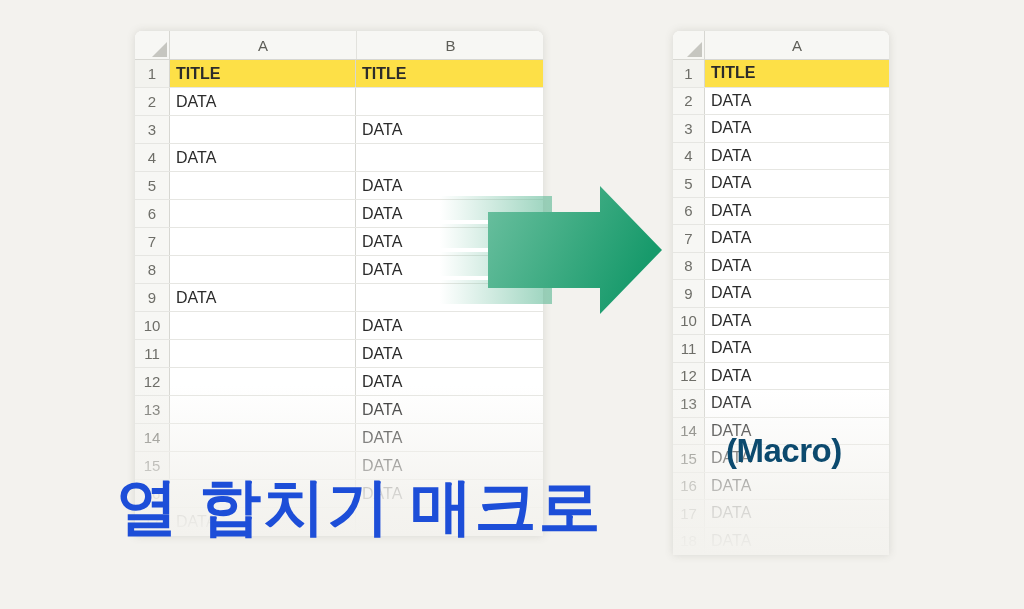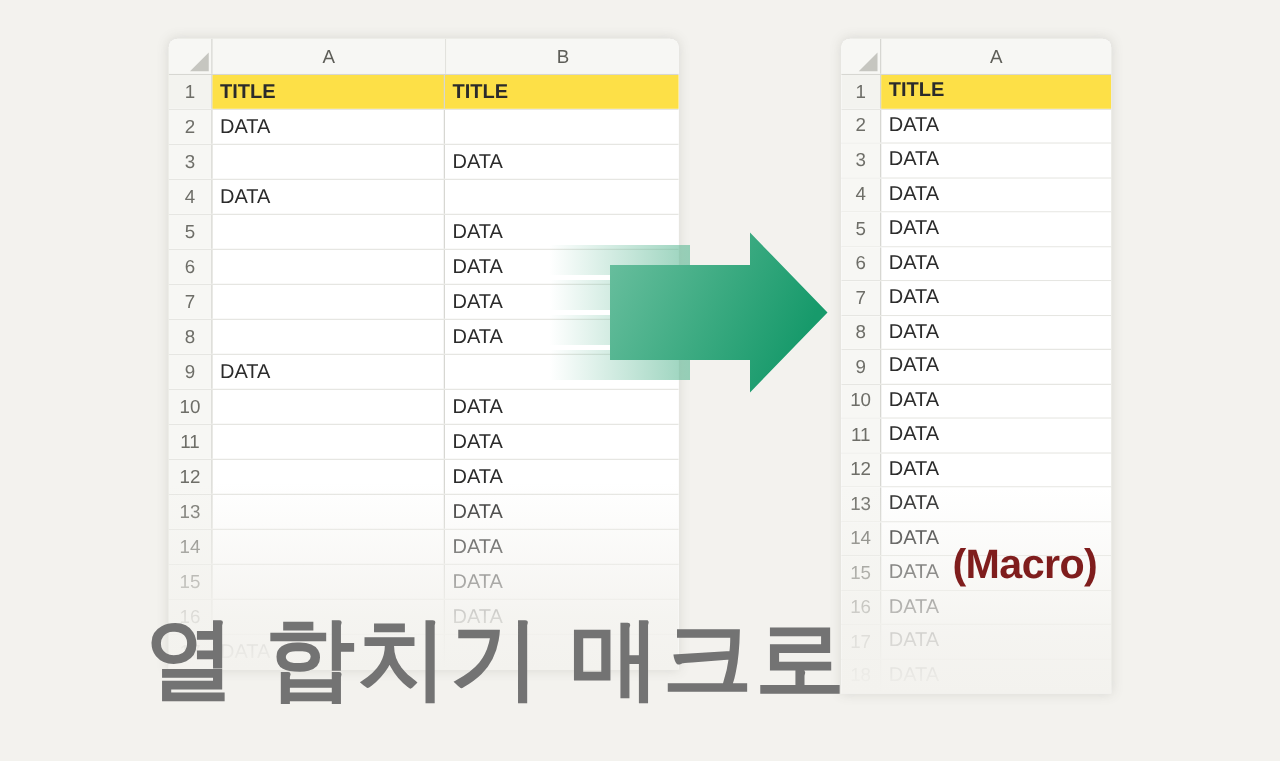--- a/index.html
+++ b/index.html
@@ -153,35 +153,35 @@
     left: 440px;
     top: 178px;
     width: 230px;
     height: 150px;
     pointer-events: none;
   }
 
   
   #macro-label {
     position: absolute;
-    left: 762px;
+    left: 726px;
     top: 432px;
     font-size: 33px;
     font-weight: bold;
-    color: #7f1d1d;
+    color: #0c4a6e;
     letter-spacing: -0.5px;
     white-space: nowrap;
   }
   #main-title {
     position: absolute;
     left: 116px;
-    top: 490px;
-    font-size: 72px;
+    top: 474px;
+    font-size: 62px;
     font-weight: bold;
-    color: #737373;
+    color: #1d4ed8;
     letter-spacing: 2px;
     white-space: nowrap;
     line-height: 1.05;
   }
 </style>
 </head>
 <body>
 
 <div id="stage">
 

